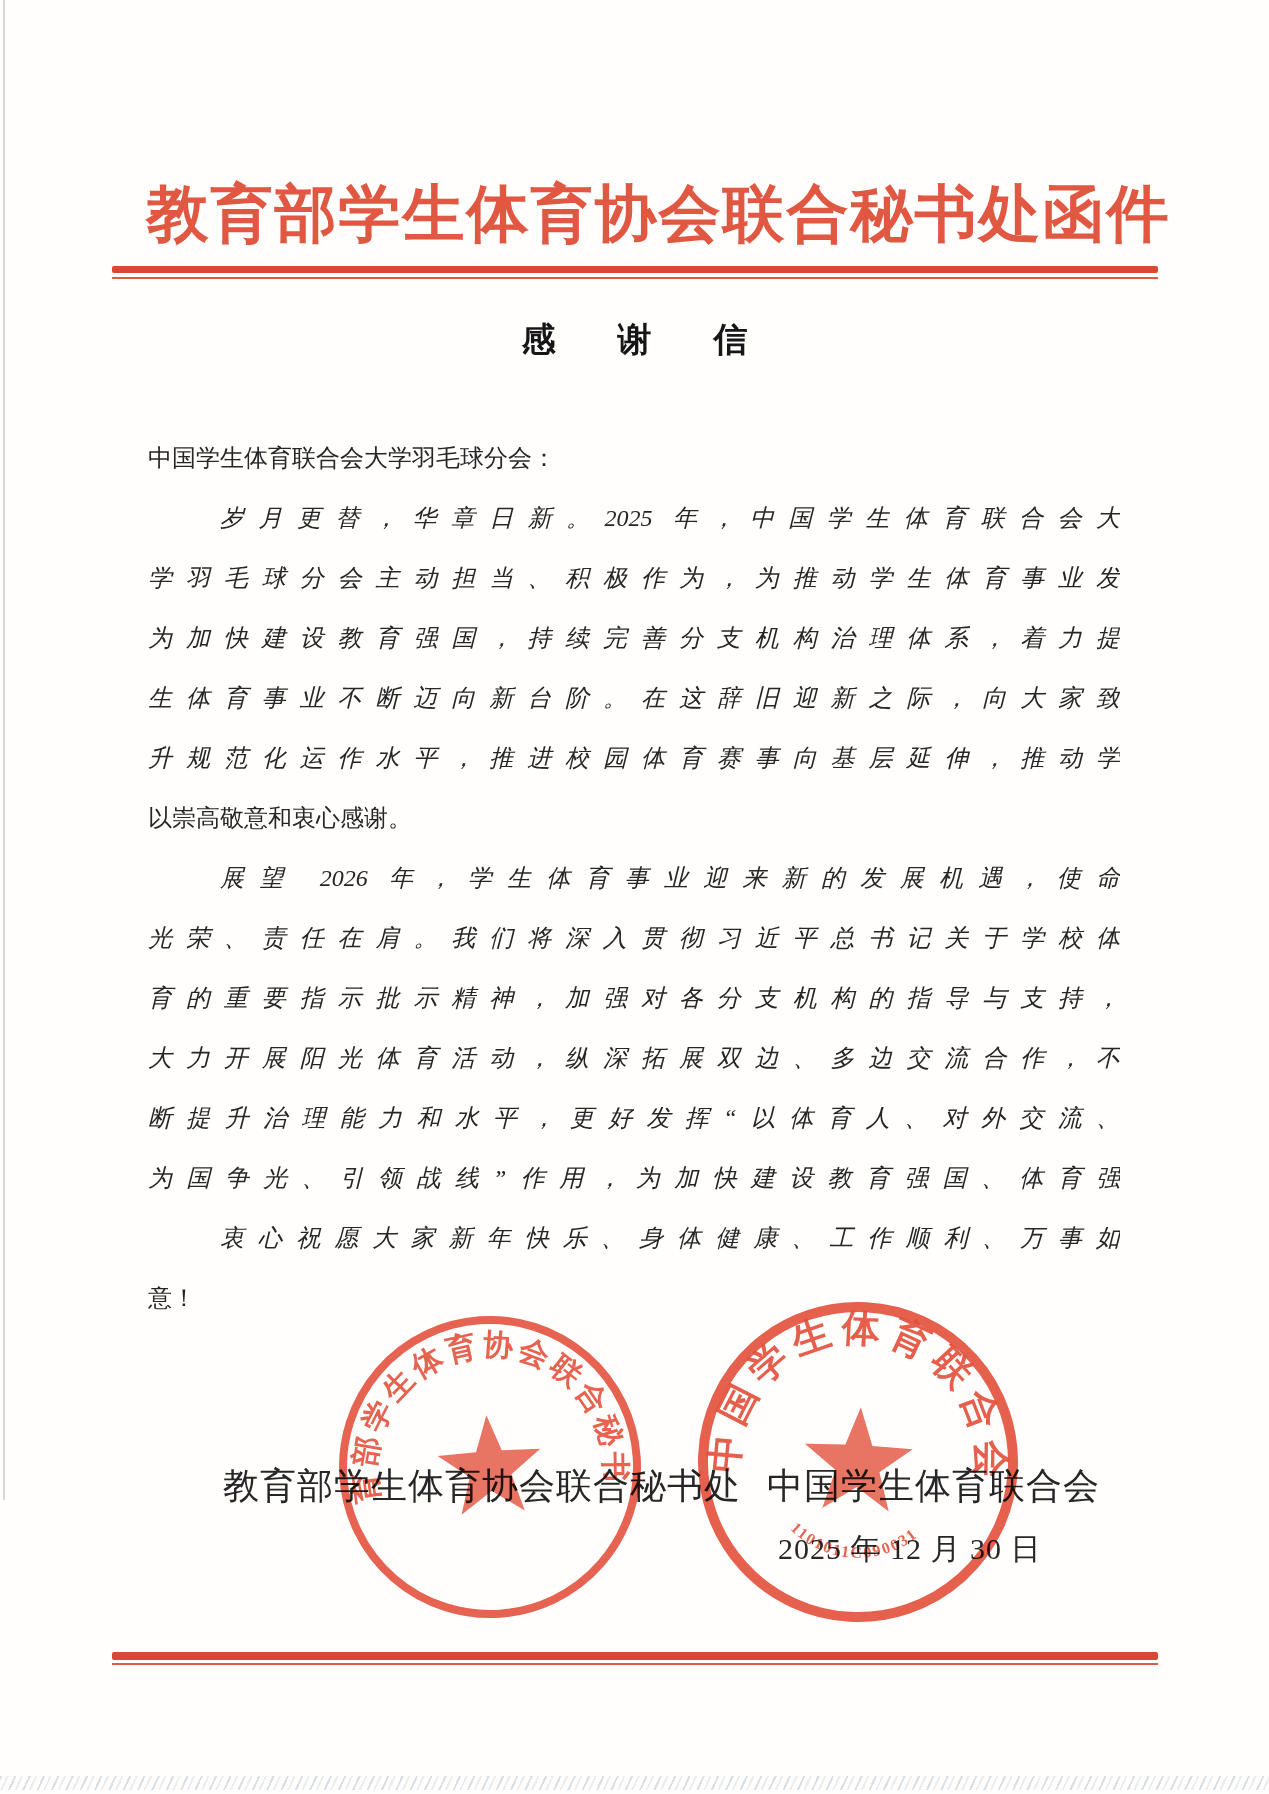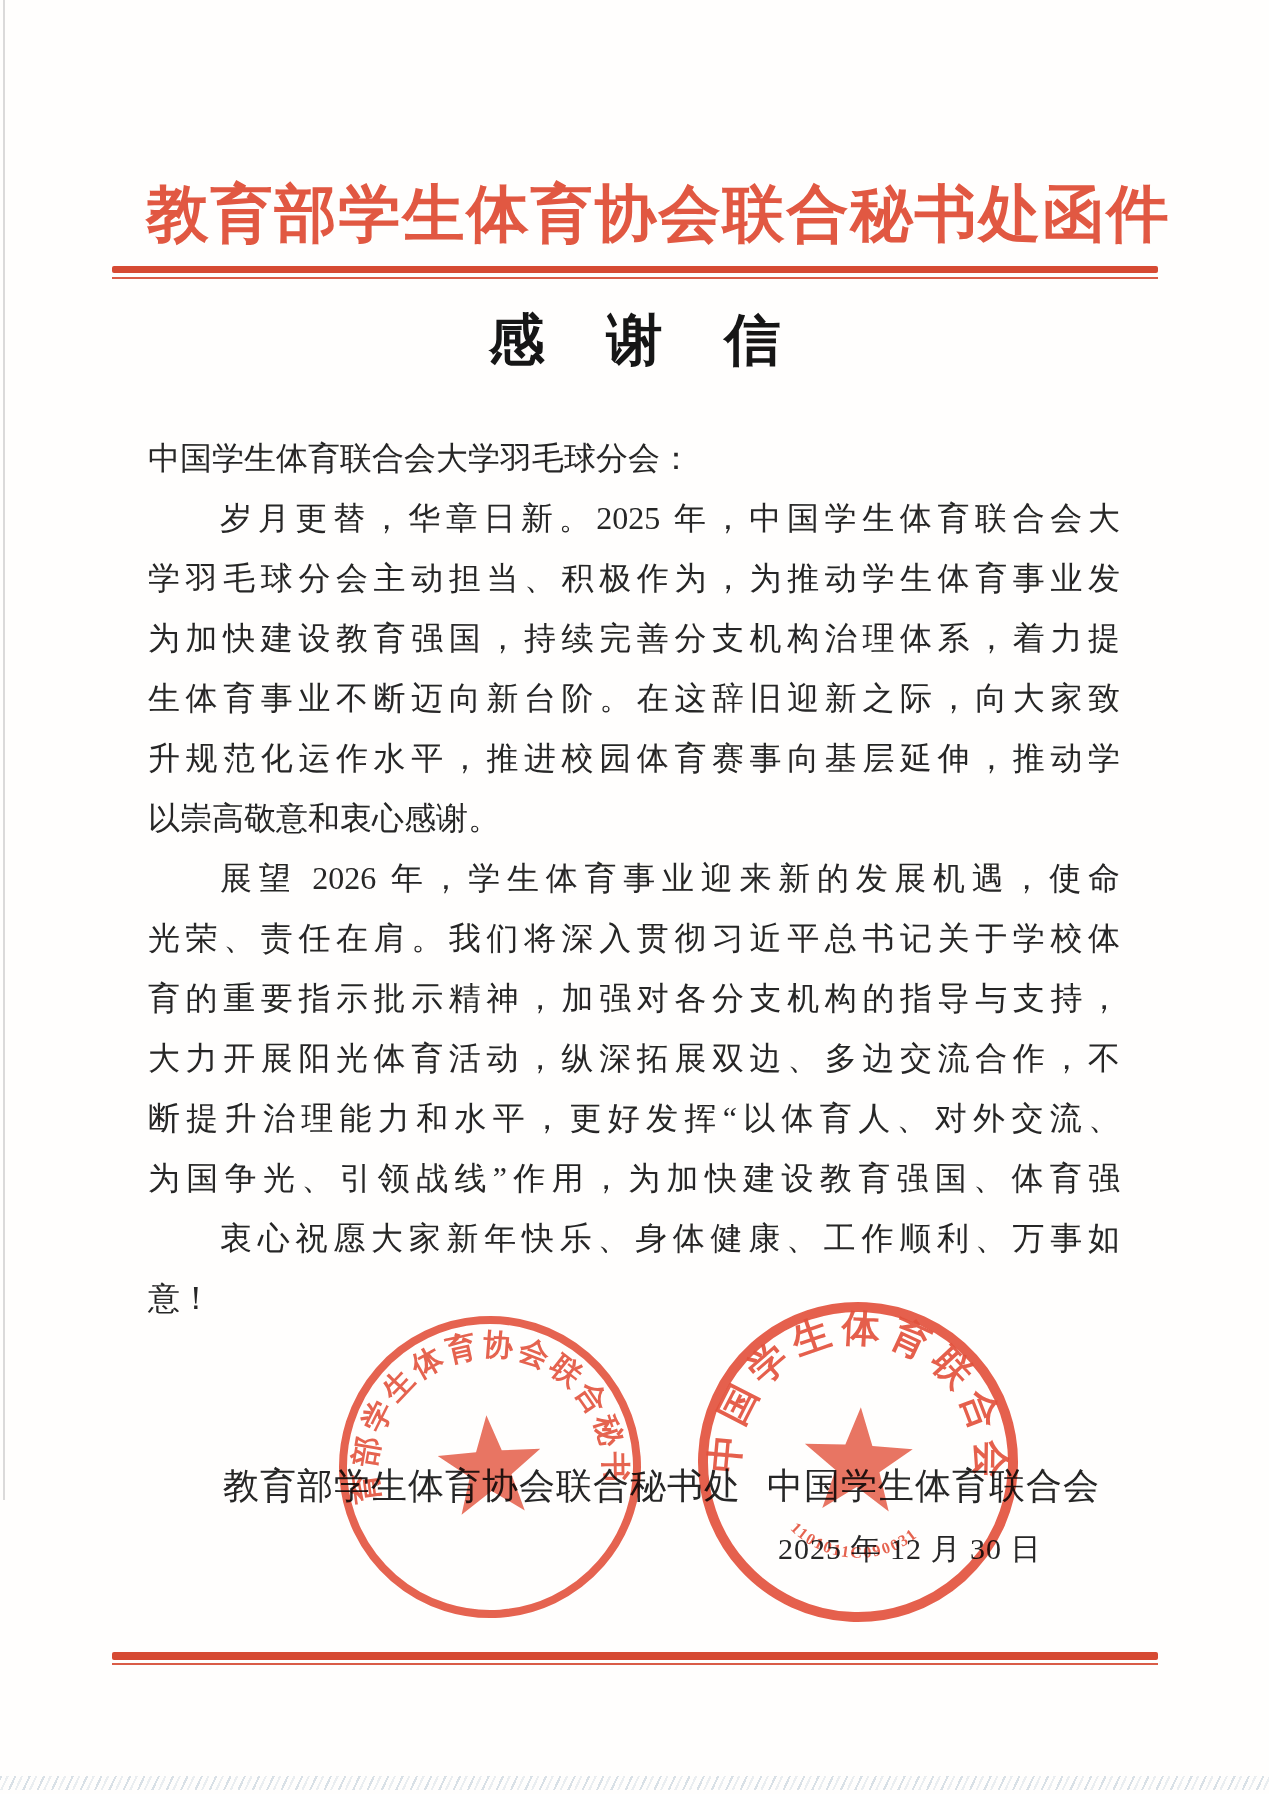--- a/index.html
+++ b/index.html
@@ -29,35 +29,36 @@
   }
   .rule { position:absolute; left:112px; width:1046px; }
   .rule-thick { height:7px; background:var(--rule-red,#d64a33); border-radius:2px; }
   .rule-thin  { height:2px; background:var(--rule-red,#d64a33); opacity:.9; }
   .hr1 { top:266px; } .hr2 { top:277px; }
   .fr1 { top:1652px; height:8px; } .fr2 { top:1663px; }
   
   .doc-title {
     position:absolute; left:0; top:308px; width:100%;
     text-align:center; color:#161616; font-weight:700;
-    font-size:56px; line-height:64px; letter-spacing:62px; text-indent:62px;
+    font-size:34px; line-height:64px; letter-spacing:62px; text-indent:62px;
     white-space:nowrap;
   }
   
   .body-text {
     position:absolute; left:148px; top:428px; width:972px;
     color:var(--ink,#262626);
   }
   .bline {
-    height:60px; line-height:60px; font-size:32px;
+    height:60px; line-height:60px; font-size:24px;
     white-space:nowrap; overflow:visible;
   }
   .bline.just {
     white-space:normal; text-align:justify; text-align-last:justify;
     overflow:hidden;
+    font-style:italic;
   }
   .bline.ind { text-indent:72px; }
   
   .sig, .date {
     position:absolute; color:var(--ink,#262626);
     font-size:36px; line-height:40px; letter-spacing:1px; white-space:nowrap;
   }
   .sig-left  { left:223px; top:1466px; }
   .sig-right { left:767px; top:1466px; }
   .date      { left:778px; top:1529px; font-size:30px; }

